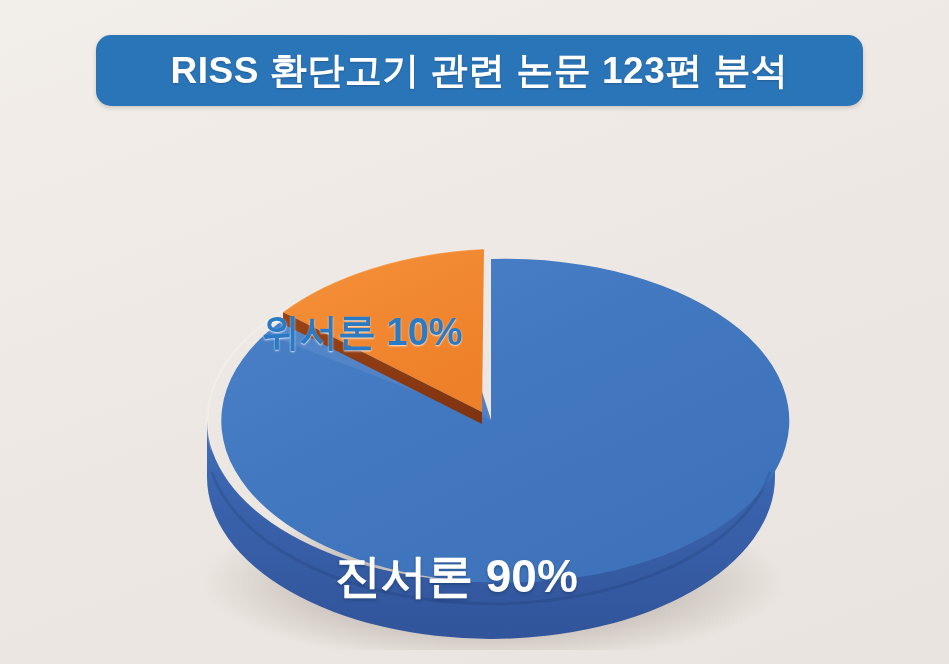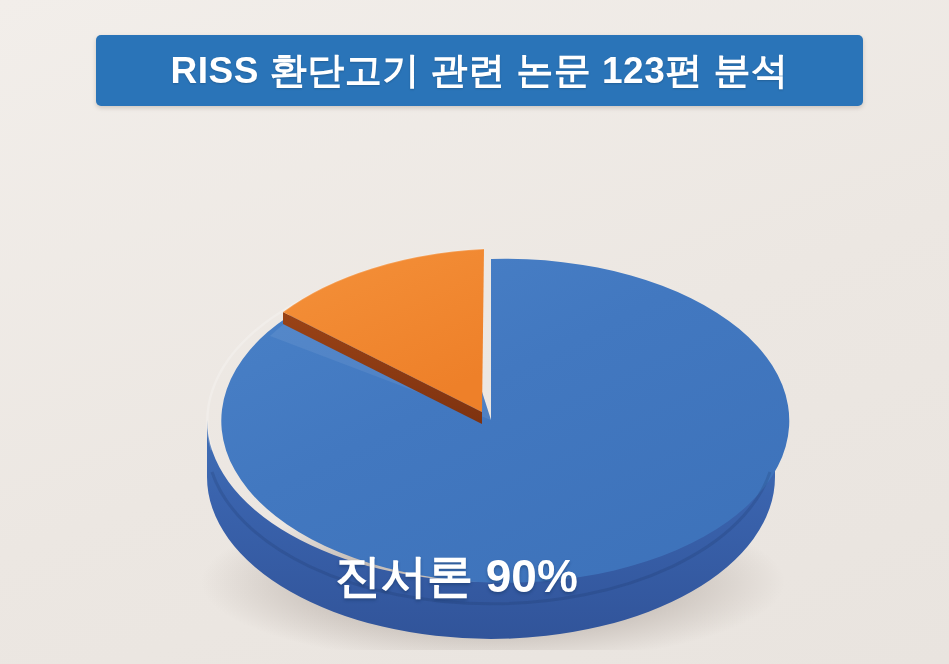--- a/index.html
+++ b/index.html
@@ -23,21 +23,21 @@
   }
 
   
   #title-banner {
     position: absolute;
     left: 96px;
     top: 35px;
     width: 767px;
     height: 71px;
     background: #2a74b8;
-    border-radius: 5px;
+    border-radius: 15px;
     box-shadow: 0 2px 4px rgba(120, 105, 95, 0.28);
     display: flex;
     align-items: center;
     justify-content: center;
   }
   #title-text {
     color: #ffffff;
     font-size: 37px;
     font-weight: bold;
     letter-spacing: 0.5px;
@@ -157,17 +157,18 @@
 
       <path fill="url(#orangeTopGrad)" d="M 332,262
                L 133,162
                A 284,162 0 0 1 334,99
                Z"></path>
 
       <path fill="none" stroke="rgba(255,255,255,0.20)" stroke-width="1.6" d="M 133,162 A 284,162 0 0 1 334,99"></path>
 
     </svg>
 
+    <div class="data-label" id="label-weseoron">위서론 10%</div>
 
     <div class="data-label" id="label-jinseoron">진서론 90%</div>
 
   </div>
 </div>
 
 </body></html>

